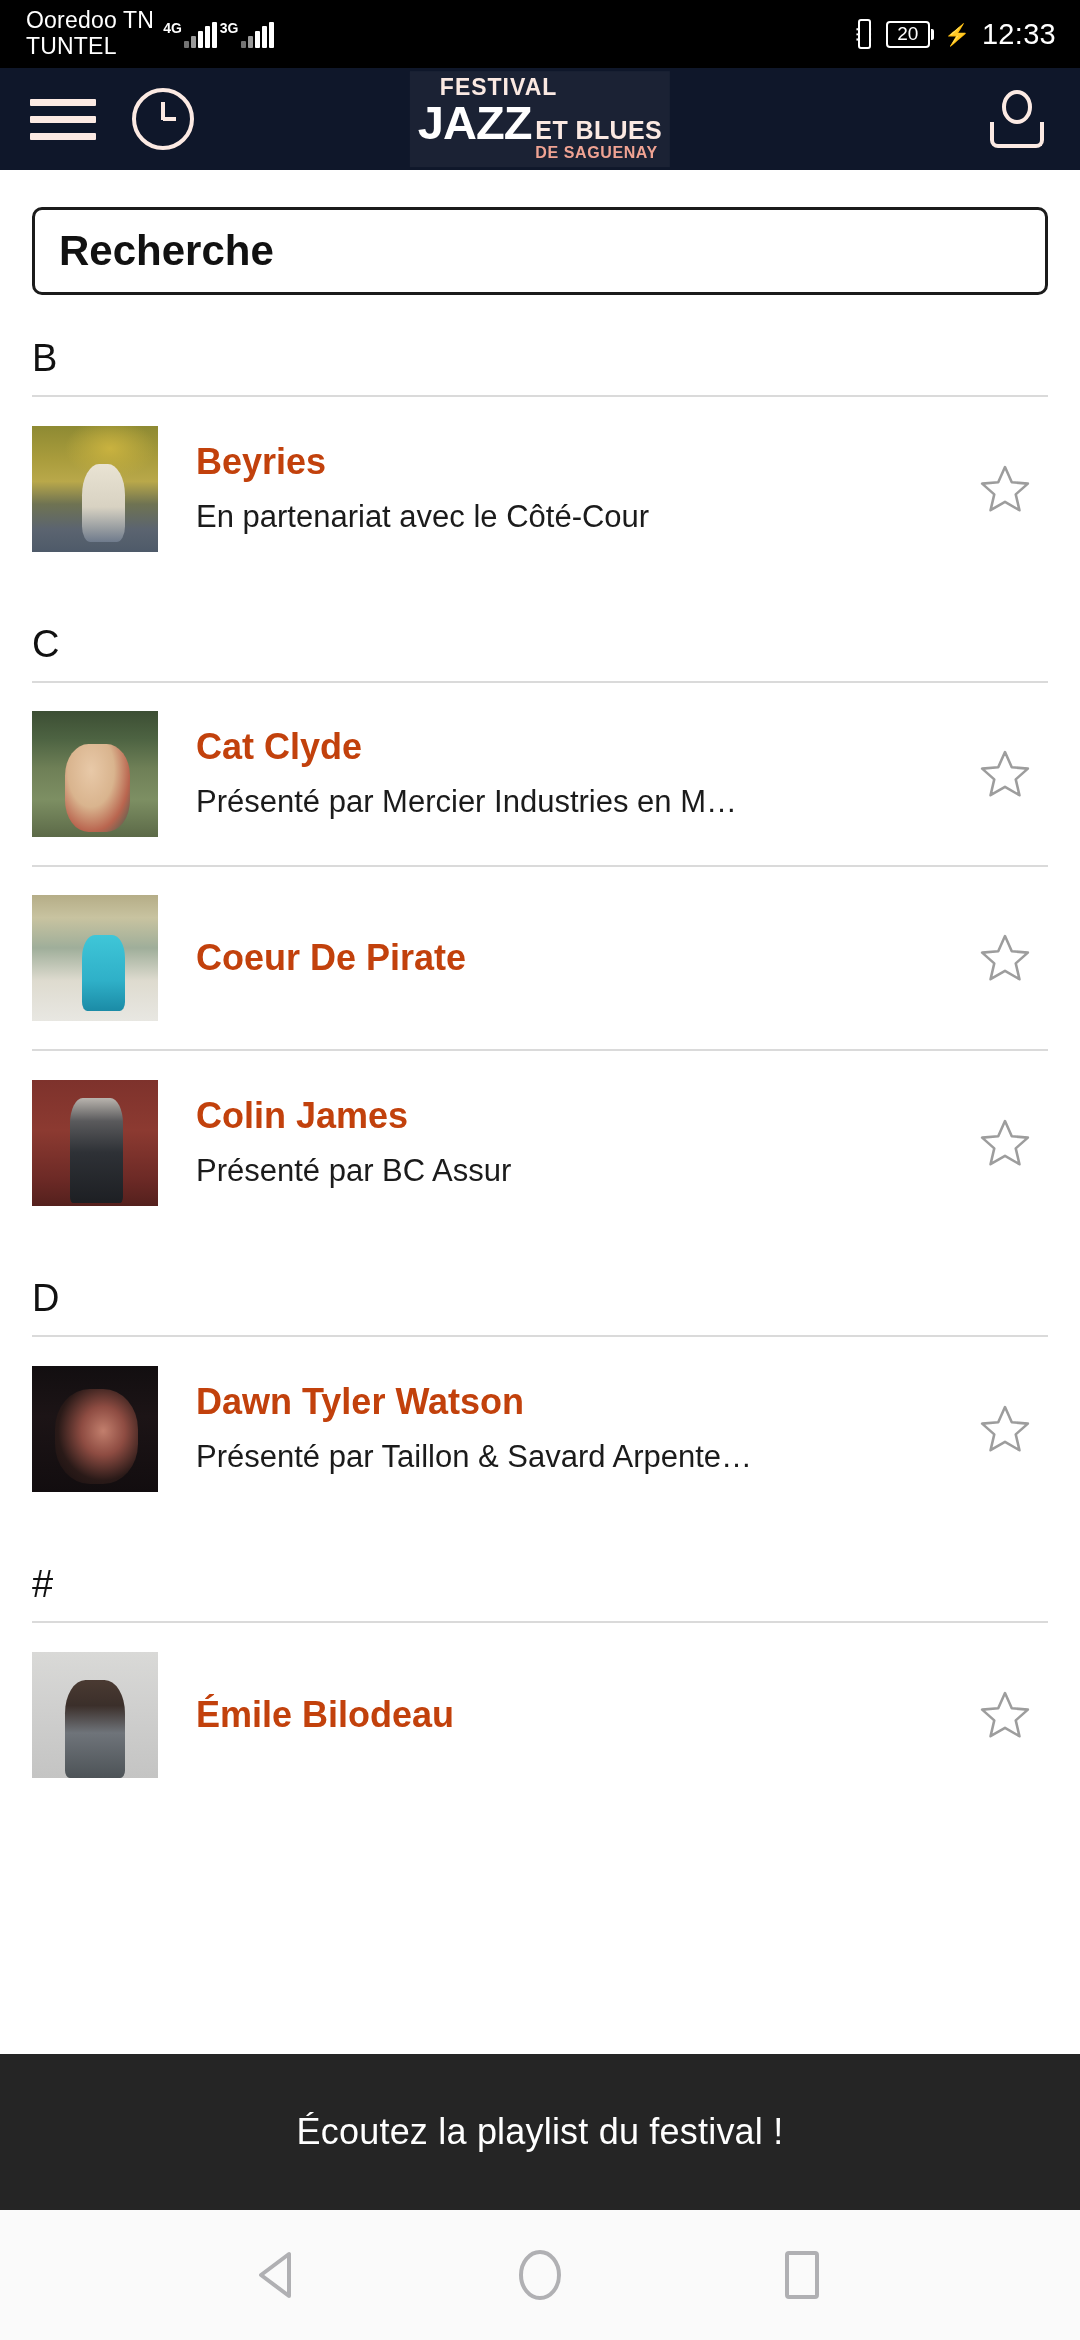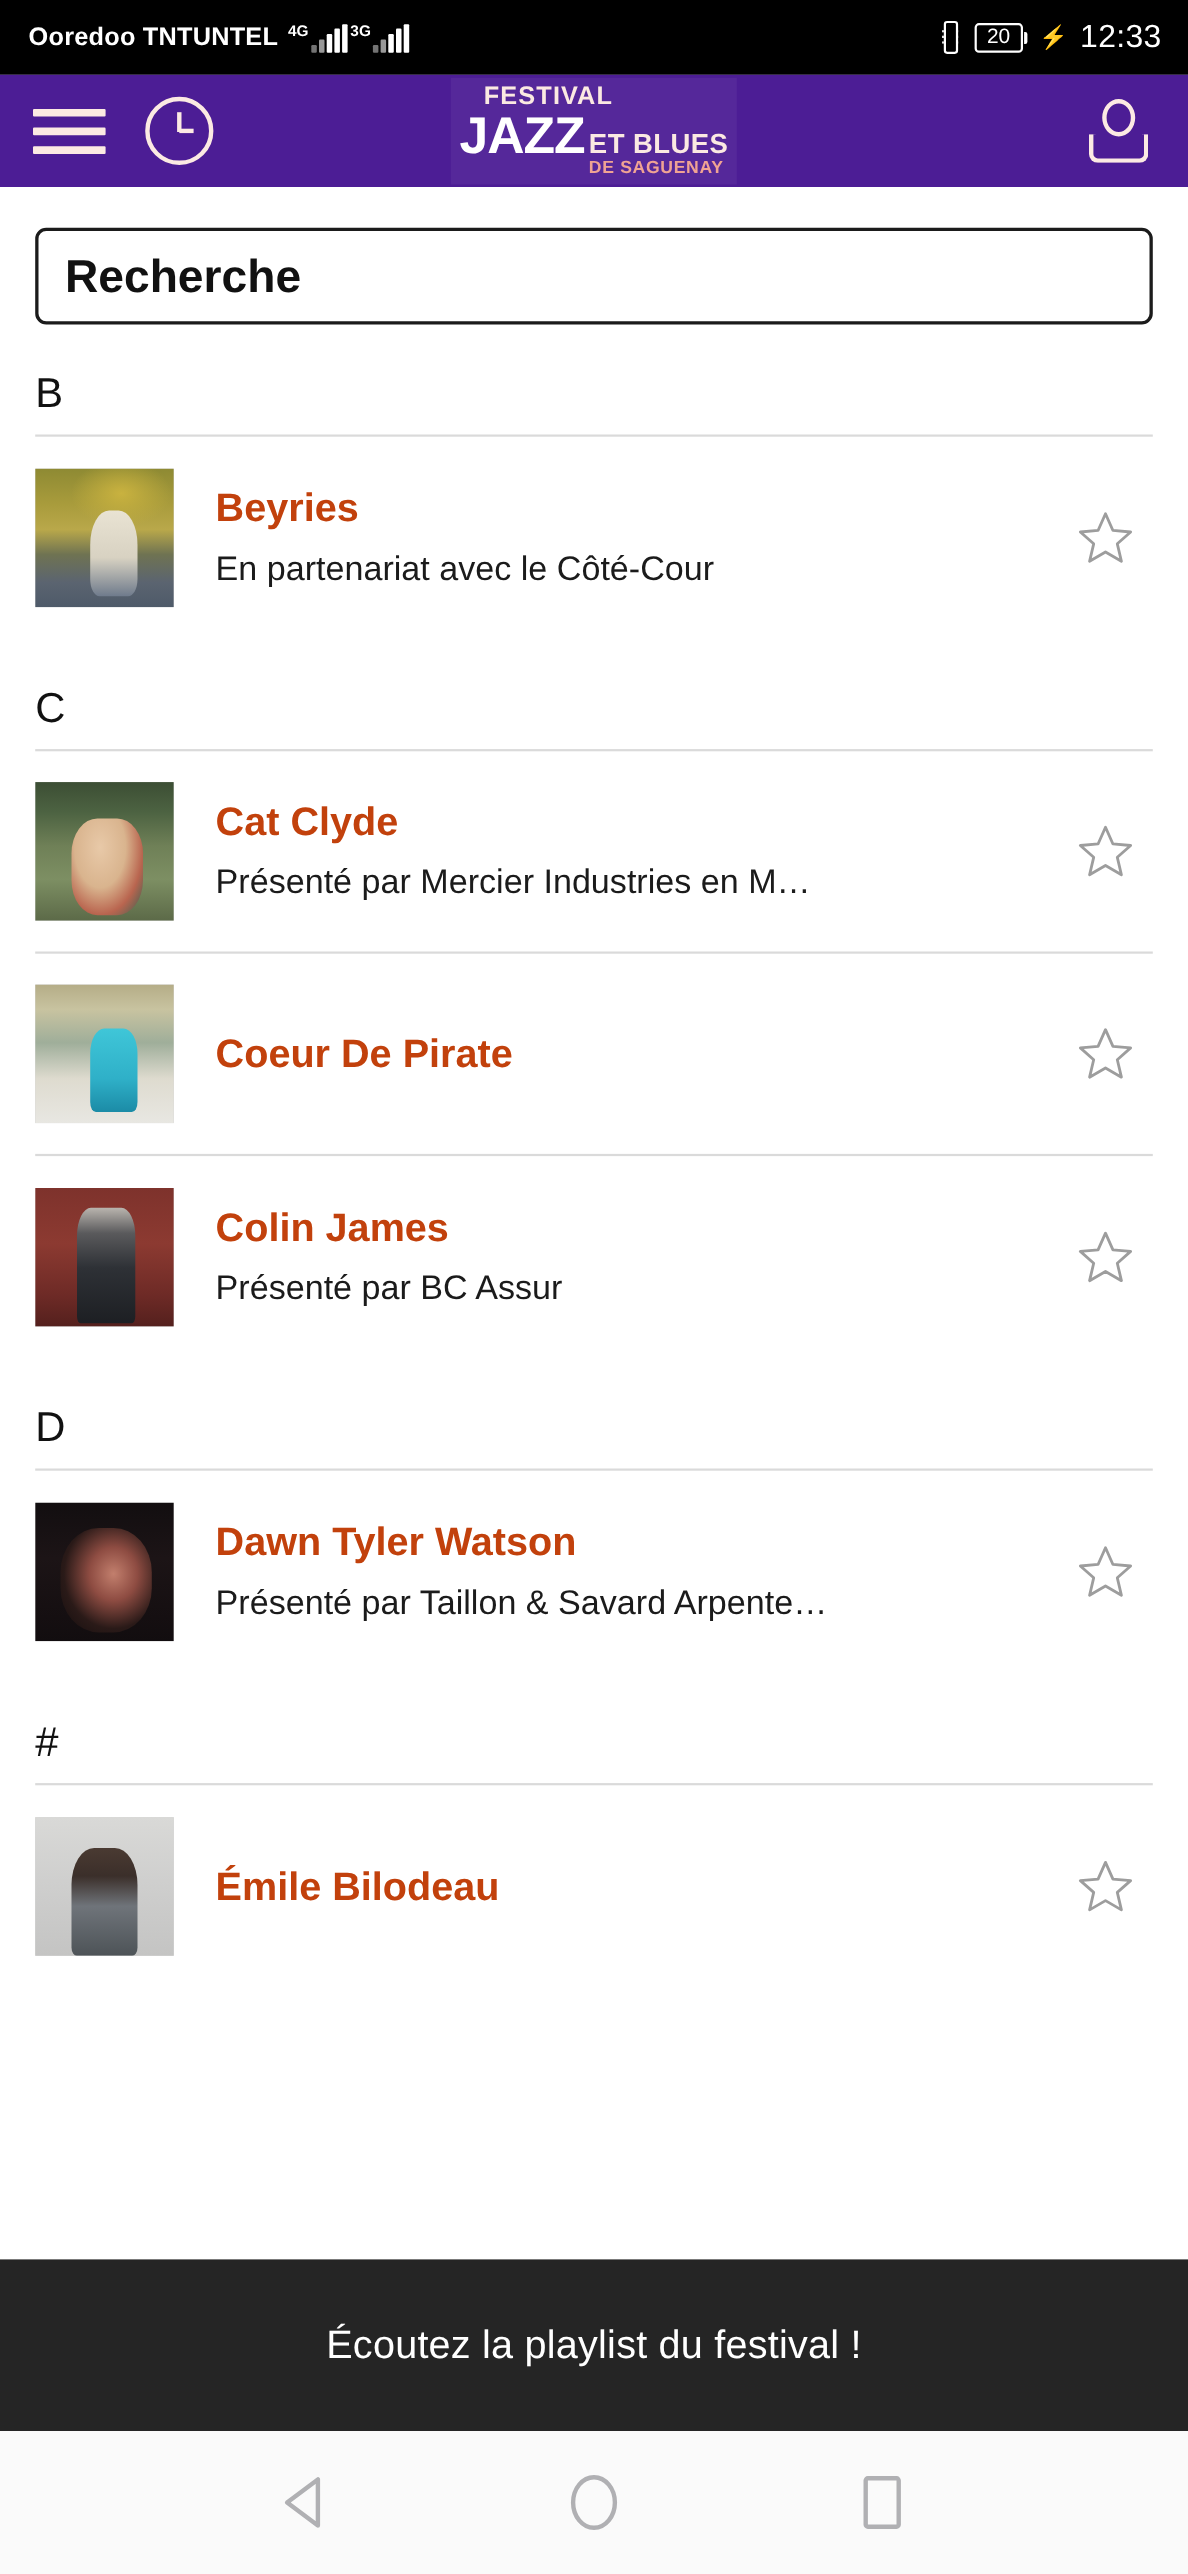--- a/index.html
+++ b/index.html
@@ -10,21 +10,21 @@
     overflow:hidden;
   }
   .screen { position:relative; width:1080px; height:2340px; background:#fff; }
 
   
   .statusbar {
     height:68px; background:#000; color:#fff;
     display:flex; align-items:center; padding:0 26px;
     position:relative;
   }
-  .carrier { display:flex; flex-direction:row; justify-content:center; line-height:1.12;font-weight:bold; }
+  .carrier { display:flex; flex-direction:column; justify-content:center; line-height:1.12; }
   .carrier-line1 { font-size:23px; letter-spacing:.2px; }
   .carrier-line2 { font-size:23px; letter-spacing:.2px; }
   .sig-group { display:flex; align-items:flex-end; margin-left:9px; gap:3px; }
   .sig-unit { display:flex; align-items:flex-end; gap:2px; }
   .sig-label { font-size:14px; font-weight:700; line-height:1; margin-bottom:13px; }
   .bars { display:flex; align-items:flex-end; gap:2px; height:26px; }
   .bars i { display:block; width:5px; background:#fff; border-radius:1px; }
   .bars i:nth-child(1){height:7px;opacity:.45}
   .bars i:nth-child(2){height:12px;opacity:.6}
   .bars i:nth-child(3){height:17px}
@@ -48,21 +48,21 @@
     border:2px solid #fff; border-radius:4px;
     min-width:44px; height:27px; display:flex; align-items:center;
     justify-content:center; font-size:19px; padding:0 4px; letter-spacing:0;
   }
   .batt-tip { width:3px; height:11px; background:#fff; margin-left:1px; border-radius:0 2px 2px 0; }
   .bolt { font-size:21px; line-height:1; }
   .clock-text { font-size:29px; letter-spacing:.3px; }
 
   
   .appbar {
-    height:102px; background:#4c1d95;
+    height:102px; background:#0f172a;
     display:flex; align-items:center; position:relative;
   }
   .hamburger { margin-left:30px; width:66px; display:flex; flex-direction:column; gap:10px; cursor:pointer; }
   .hamburger span { display:block; height:7px; background:#fceae3; border-radius:1px; }
   .clockbtn { margin-left:36px; width:62px; height:62px; position:relative; cursor:pointer; }
   .clockbtn .ring {
     position:absolute; inset:0; border:4px solid #fceae3; border-radius:50%;
   }
   .clockbtn .hand-v {
     position:absolute; left:50%; top:14px; width:4px; height:18px;

